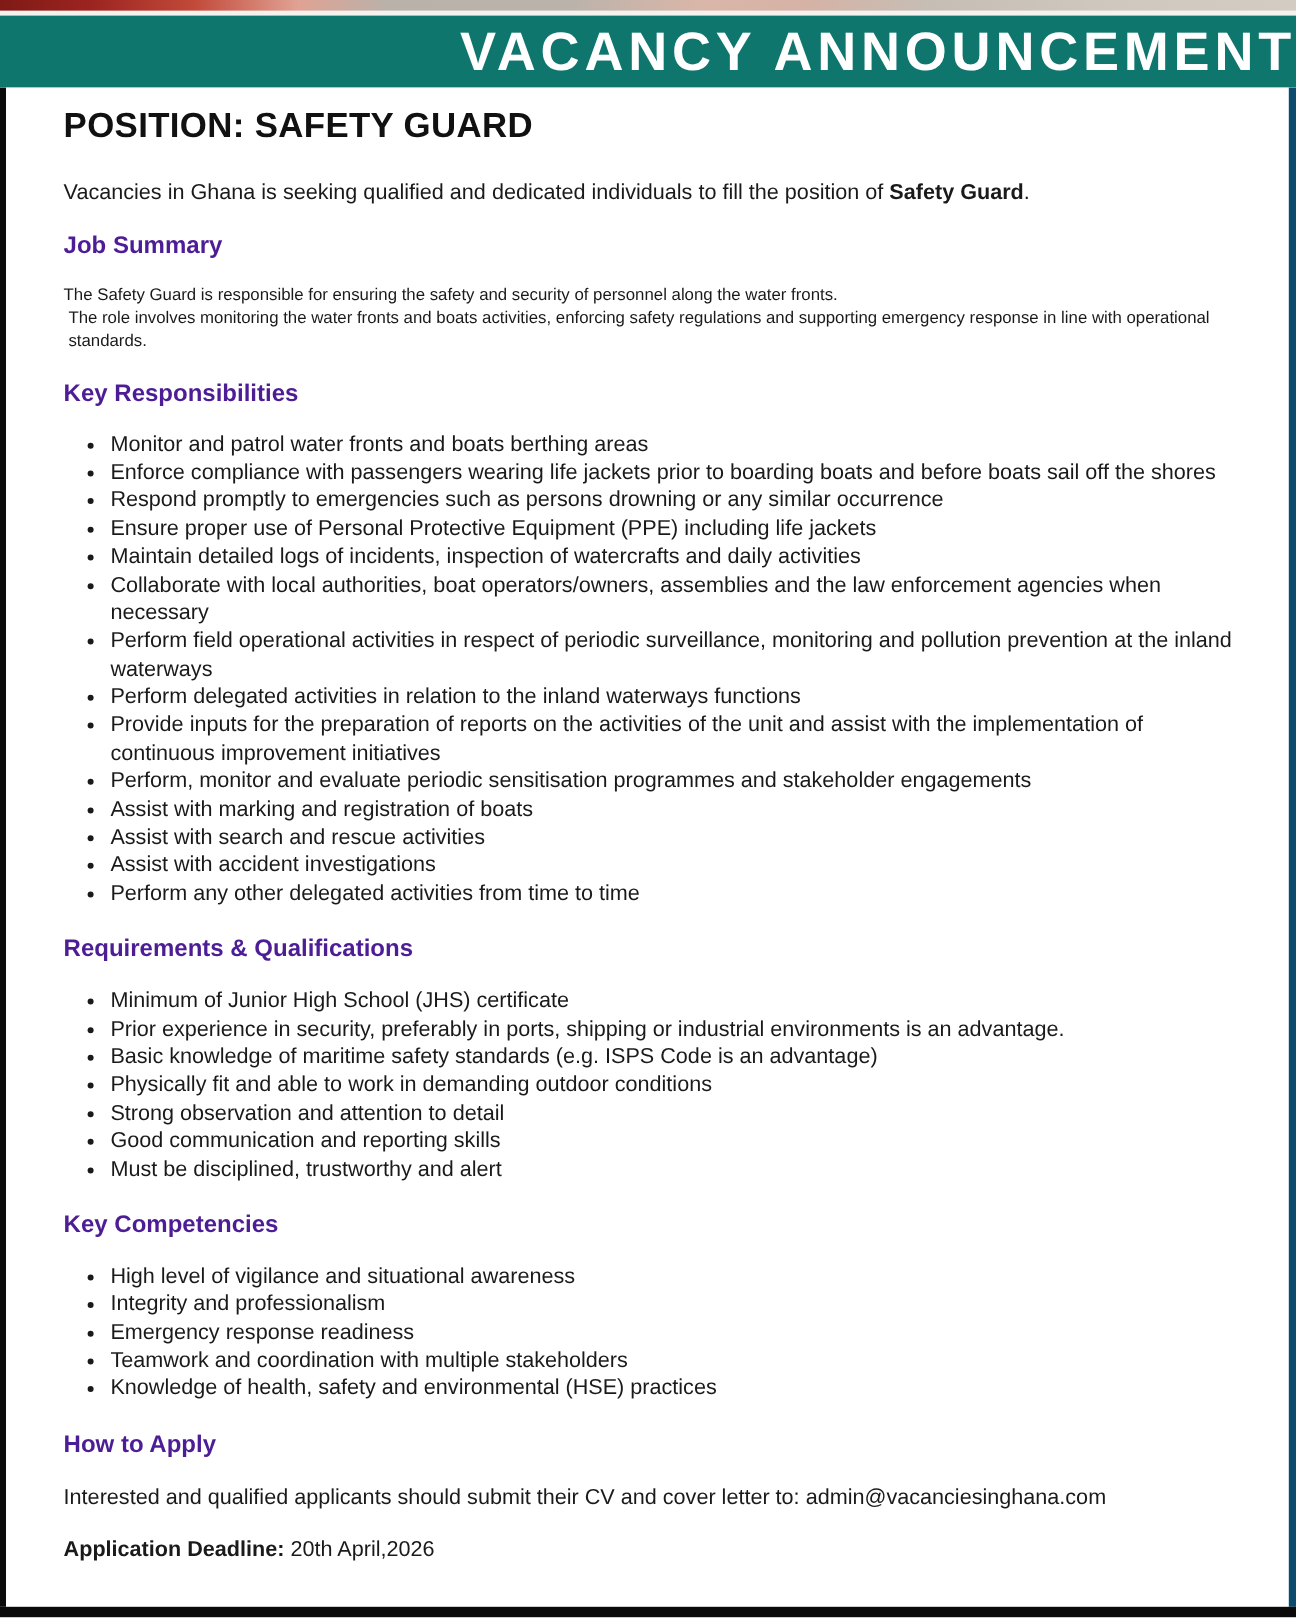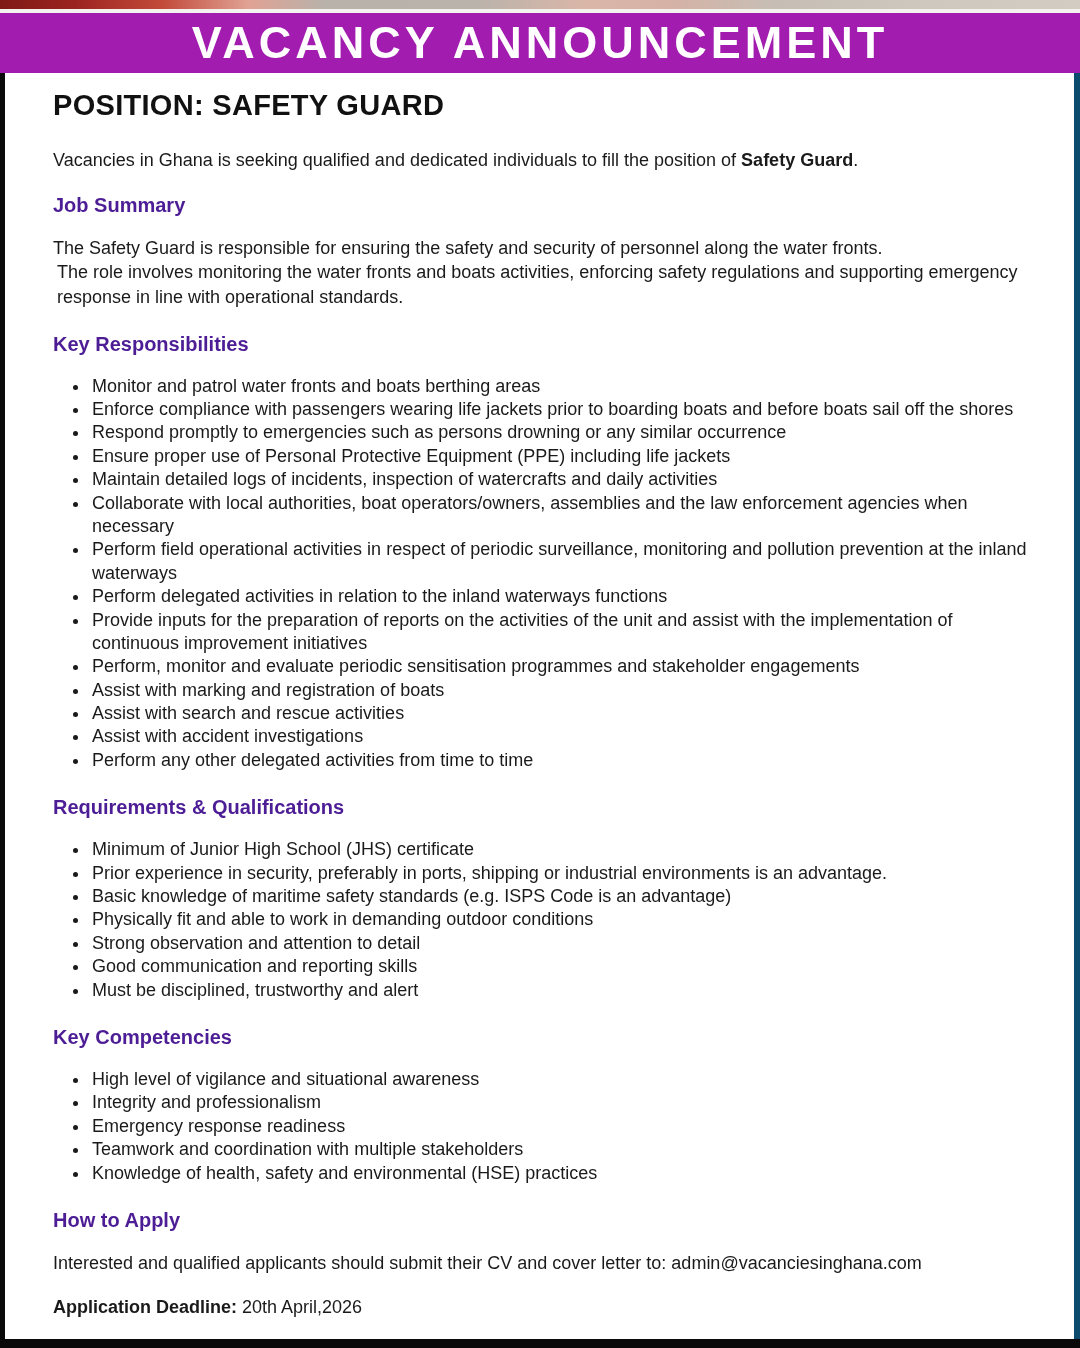--- a/index.html
+++ b/index.html
@@ -16,22 +16,22 @@
   .top-strip {
     height: 9px; width: 100%;
     background: linear-gradient(90deg,
       #7f1a15 0%, #9c2420 7%, #c24a3a 15%, #e0a294 23%,
       #b9b2aa 30%, #bab3ab 44%, #d9b6a8 54%, #d5b2a5 62%,
       #c6beb5 72%, #cfc8bf 86%, #d2ccc3 100%);
   }
   .top-gap { height: 4px; width: 100%; background: #f4f2ef; }
   .banner {
     height: 60px; width: 100%;
-    background: #a21caf;
-    display: flex; align-items: center; justify-content: center;
+    background: #0f766e;
+    display: flex; align-items: center; justify-content: flex-end;
   }
   .banner-title {
     color: #ffffff;
     font-size: 45px;
     font-weight: 800;
     letter-spacing: 4px;
     white-space: nowrap;
   }
   .frame {
     flex: 1 1 auto;
@@ -53,21 +53,21 @@
   p.intro { font-size: 18px; line-height: 1.35; margin: 0 0 22px 0; }
   p.intro .bold { font-weight: bold; text-align: center; }
 
   h2.section-heading {
     font-size: 20px;
     font-weight: bold;
     margin: 0 0 19px 0;
     color: #4c1d95;
   }
   .summary { margin: 0 0 24px 0; }
-  .summary p { font-size: 18px; line-height: 1.34; margin: 0; }
+  .summary p { font-size: 14px; line-height: 1.34; margin: 0; }
   .summary p.indented { padding-left: 4px; }
 
   ul.bullet-list {
     margin: 0 0 24px 0;
     padding-left: 37px;
     list-style: disc;
   }
   ul.bullet-list li {
     font-size: 18px;
     line-height: 1.3;

